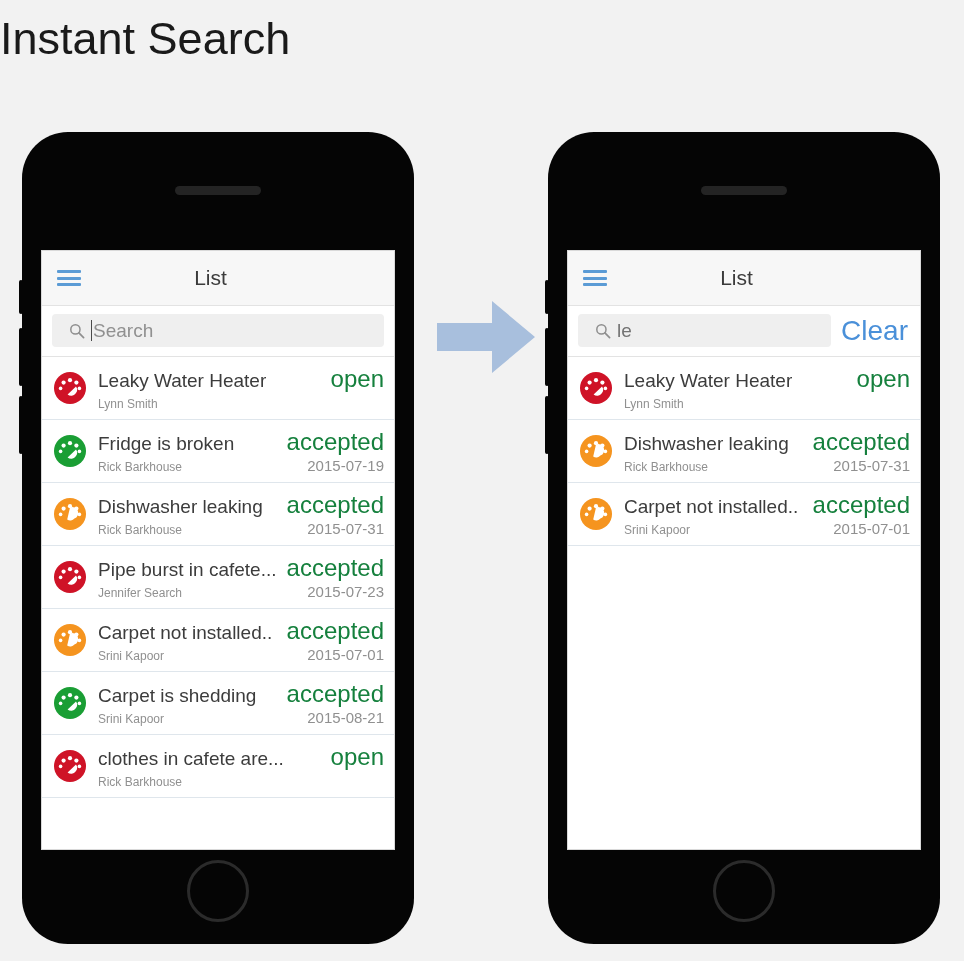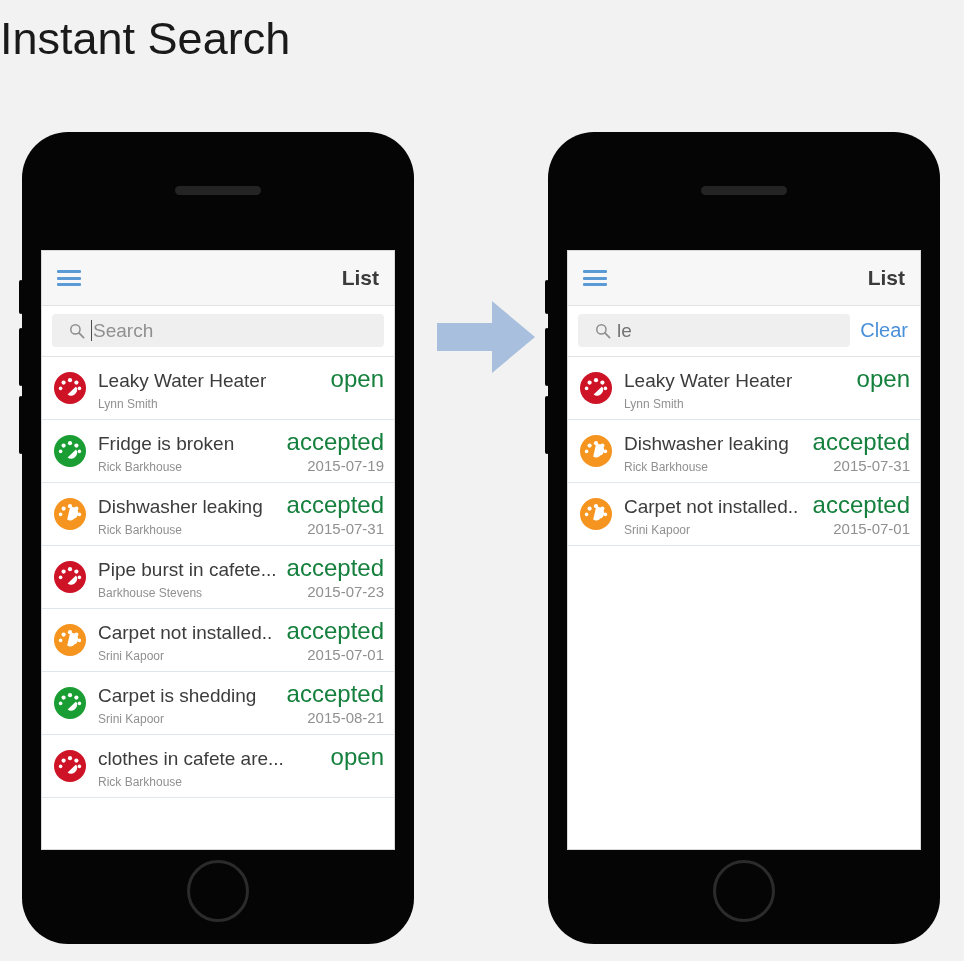--- a/index.html
+++ b/index.html
@@ -110,24 +110,24 @@
     height: 3px;
     width: 100%;
     background: #5b9bd5;
     border-radius: 1px;
   }
   .appbar-title {
     position: absolute;
     left: 0; right: 15px;
     top: 50%;
     transform: translateY(-50%);
-    text-align: right;
+    text-align: center;
     font-size: 21px;
     color: #3b3b3b;
-    font-weight: 700;
+    font-weight: 400;
   }
 
   
   .searchwrap {
     display: flex;
     align-items: center;
     padding: 8px 10px 9px 10px;
     background: #ffffff;
     border-bottom: 1px solid #e3e3e3;
   }
@@ -161,21 +161,21 @@
     width: 1px;
     height: 21px;
     background: #4a4a4a;
     vertical-align: -4px;
     margin-right: 1px;
   }
   .clear-link {
     flex: none;
     margin-left: 10px;
     margin-right: 2px;
-    font-size: 20px;
+    font-size: 28px;
     color: #4a90d9;
     white-space: nowrap;
   }
 
   
   .list { background: #ffffff; }
   .row {
     display: flex;
     align-items: center;
     height: 63px;
@@ -365,21 +365,21 @@
             <circle cx="25.4" cy="16.4" r="1.8" fill="#fff"></circle>
             <path d="M22 14.6 L13.6 22.4 A5.3 5.3 0 0 0 21.6 21.4 A5.3 5.3 0 0 0 22 14.6 Z" fill="#fff"></path>
           </svg>
         </span>
         <div class="row-body">
           <div class="row-line">
             <span class="row-title">Pipe burst in cafete...</span>
             <span class="row-status">accepted</span>
           </div>
           <div class="row-line">
-            <span class="row-sub">Barkhouse Stevens</span>
+            <span class="row-sub">Jennifer Search</span>
             <span class="row-date">2015-07-23</span>
           </div>
         </div>
       </div>
 
       <div class="row">
         <span class="badge">
           <svg viewBox="0 0 32 32" width="32" height="32">
             <circle cx="16" cy="16" r="16" fill="#f5941f"></circle>
             <circle cx="16" cy="8.2" r="2.1" fill="#fff"></circle>

